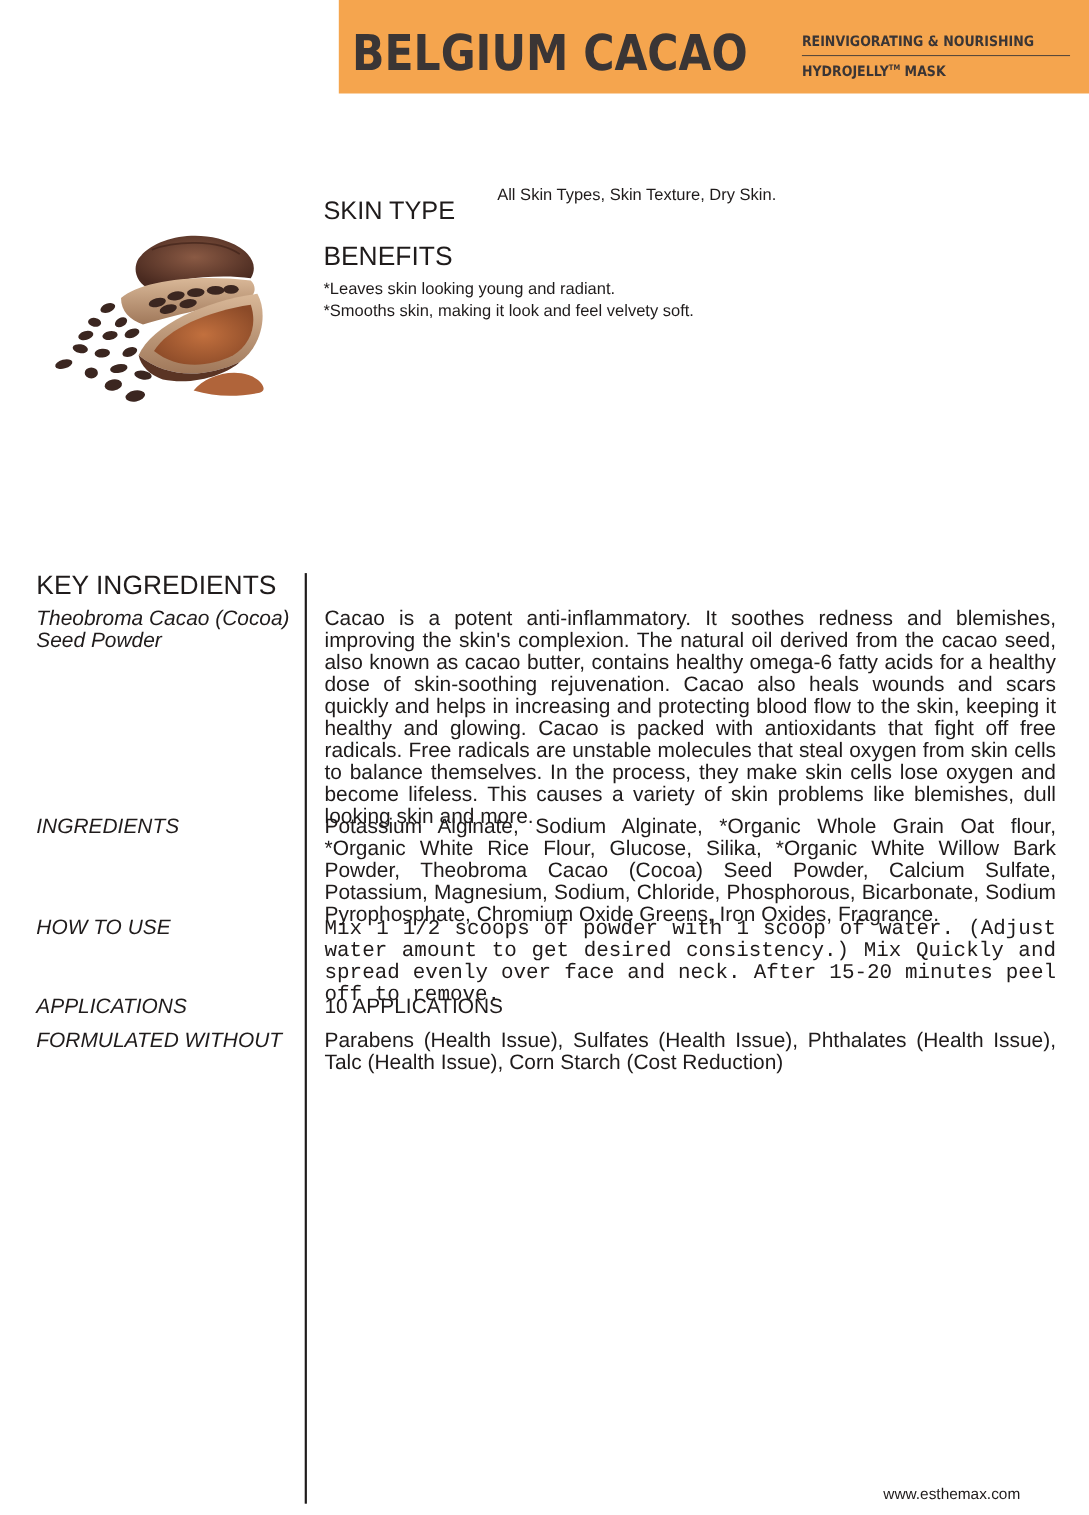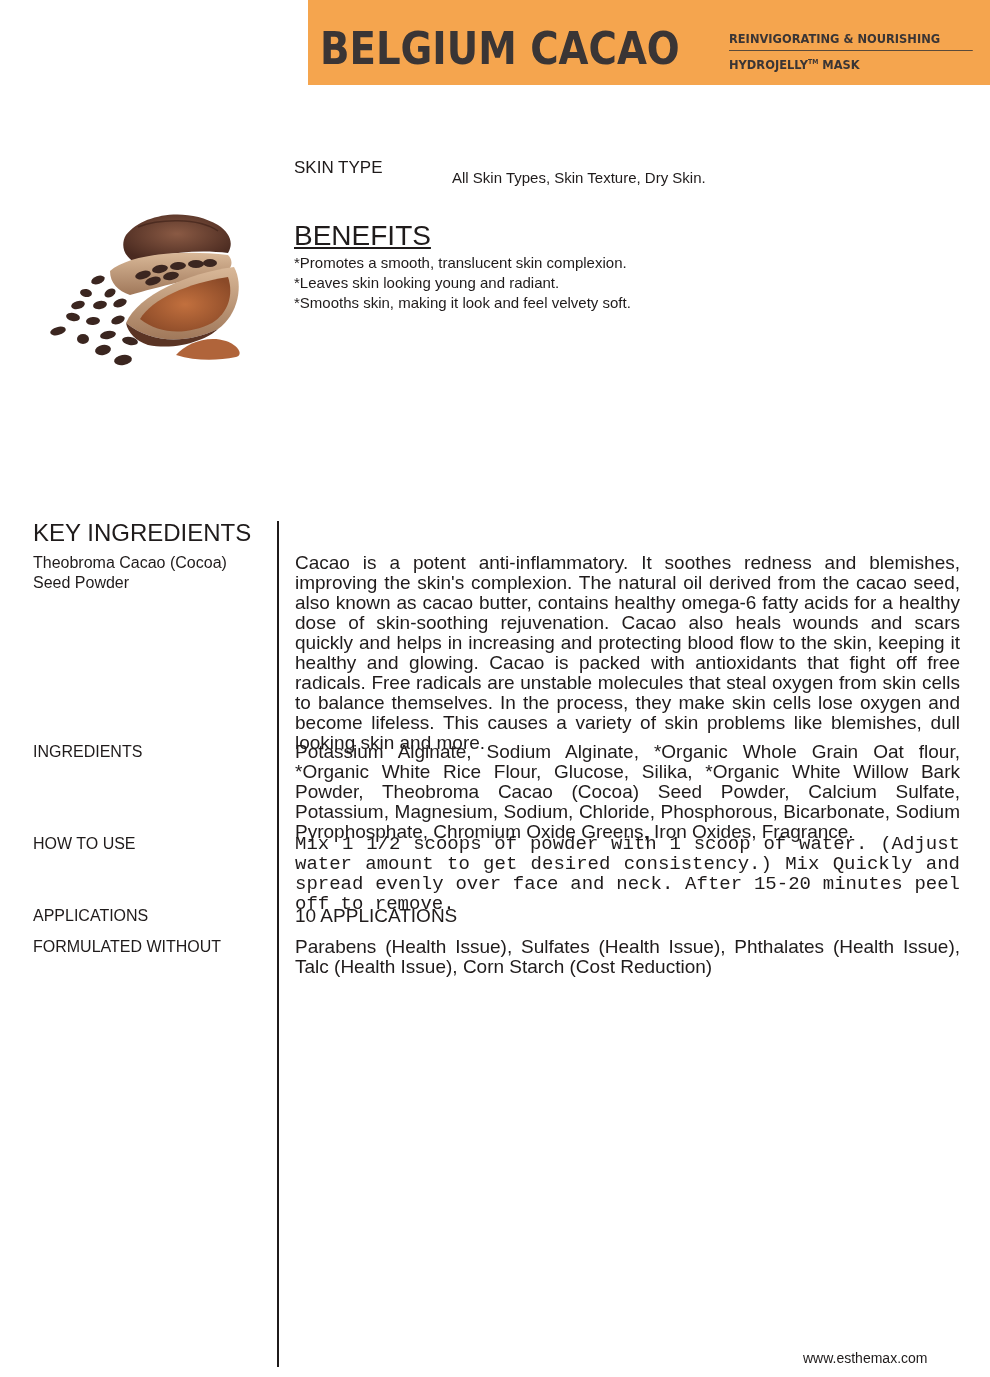--- a/index.html
+++ b/index.html
@@ -12,31 +12,31 @@
                  transform: scaleX(0.86); transform-origin: left center; white-space: nowrap; }
   .subtitle-block { position: absolute; left: 421px; top: 30px; width: 275px; }
   .subtitle-line1, .subtitle-line2 { font-family: "DejaVu Sans", sans-serif; font-weight: bold; font-size: 13px;
                  color: #3a3535; white-space: nowrap; transform: scaleX(0.88); transform-origin: left center; }
   .subtitle-line1 { height: 20px; line-height: 18px; border-bottom: 1.5px solid #5a4a3a; margin-right: -2px; }
   .subtitle-line2 { line-height: 20px; padding-top: 1px; }
   .tm { font-size: 7px; vertical-align: super; }
 
   .product-image { position: absolute; left: 48px; top: 205px; width: 200px; height: 165px; }
 
-  .skin-type-label { position: absolute; left: 294px; top: 158px; font-size: 17px; color: #1f1b1b; }
+  .skin-type-label { position: absolute; left: 294px; top: 178px; font-size: 23px; color: #1f1b1b; }
   .skin-type-value { position: absolute; left: 452px; top: 169px; font-size: 15px; }
 
-  .benefits-title { position: absolute; left: 294px; top: 220px; font-size: 28px; text-decoration: underline; }
+  .benefits-title { position: absolute; left: 294px; top: 220px; font-size: 24px; }
   .benefits-list { position: absolute; left: 294px; top: 253px; margin: 0; padding: 0; list-style: none;
                    font-size: 15px; line-height: 19.8px; }
 
   .key-title { position: absolute; left: 33px; top: 519px; font-size: 24px; }
   .divider { position: absolute; left: 277px; top: 521px; width: 2px; height: 846px; background: #1f1b1b; }
 
-  .left-label { position: absolute; left: 33px; font-size: 16px; line-height: 20px; }
+  .left-label { position: absolute; left: 33px; font-size: 19px; line-height: 20px; font-style: italic; }
   .right-text { position: absolute; left: 295px; width: 665px; font-size: 19px; line-height: 20px;
                 text-align: justify; }
 
   .footer-url { position: absolute; left: 803px; top: 1350px; font-size: 14px; }
 </style>
 </head>
 <body>
 
 <div class="header">
   <div class="brand-title">BELGIUM CACAO</div>
@@ -101,21 +101,20 @@
       <ellipse cx="75" cy="155" rx="9" ry="5" transform="rotate(-10 75 155)"></ellipse>
     </g>
   </svg>
 </div>
 
 <div class="skin-type-label">SKIN TYPE</div>
 <div class="skin-type-value">All Skin Types, Skin Texture, Dry Skin.</div>
 
 <div class="benefits-title">BENEFITS</div>
 <ul class="benefits-list">
-  <li>*Promotes a smooth, translucent skin complexion.</li>
   <li>*Leaves skin looking young and radiant.</li>
   <li>*Smooths skin, making it look and feel velvety soft.</li>
 </ul>
 
 <div class="key-title">KEY INGREDIENTS</div>
 <div class="divider"></div>
 
 <div class="left-label" style="top:553px;">
   <div>Theobroma Cacao (Cocoa)</div>
   <div>Seed Powder</div>

